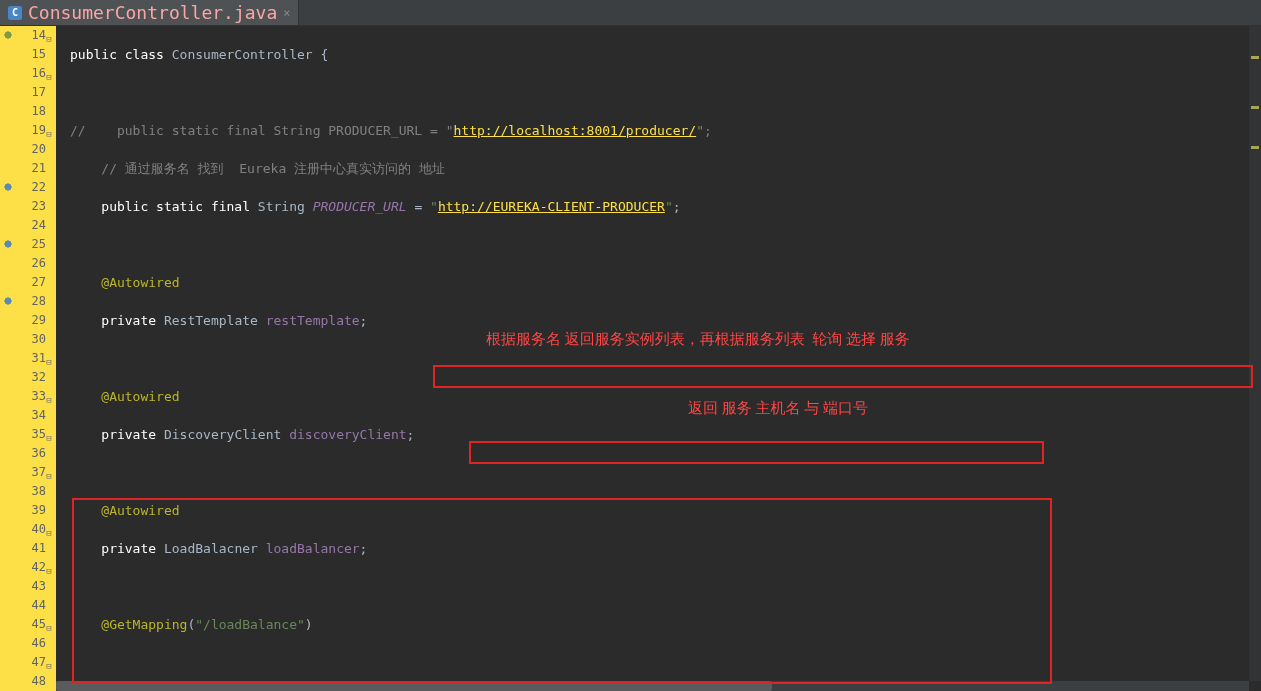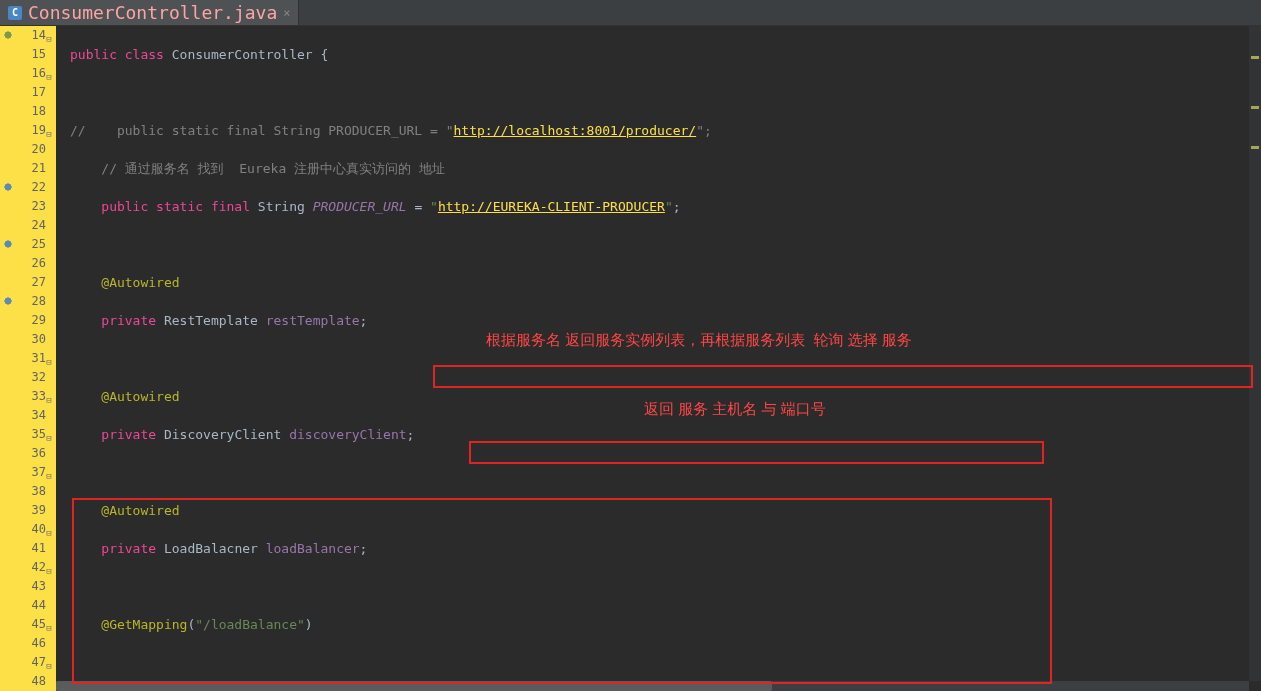--- a/index.html
+++ b/index.html
@@ -79,31 +79,31 @@
   .mark-over { background: radial-gradient(circle,#5b8bb5 40%,transparent 45%); }
   .code {
     flex: 1;
     padding-left: 14px;
     line-height: 19px;
     white-space: pre;
     position: relative;
     overflow: hidden;
   }
   .cline { height: 19px; }
-  .kw { color: #ec4899; text-align: right; }
+  .kw { color: #ffffff; text-align: right; }
   .str { color: #6a8759; }
   .com { color: #808080; }
   .ann { color: #bbb529; }
   .italic { font-style: italic; }
   .link { color: #fde047; text-decoration: underline; }
   .field { color: #9876aa; }
   .anno-red {
     position: absolute;
     color: #ff4545;
-    font-family: Liberation Sans, sans-serif;
+    font-family: Liberation Serif, serif;
     font-size: 15px;
     font-weight: 500;
     z-index: 5;
     pointer-events: none;
   }
   .box-red {
     position: absolute;
     border: 2px solid #e02424;
     z-index: 4;
     pointer-events: none;
@@ -219,21 +219,21 @@
 
 
 
 
 
 
 
     
     <div class="anno-red" style="left:430px;top:304px">根据服务名 返回服务实例列表，再根据服务列表  轮询 选择 服务</div>
     <div class="box-red" style="left:377px;top:339px;width:820px;height:23px"></div>
-    <div class="anno-red" style="left:588px;top:373px">返回 服务 主机名 与 端口号</div>
+    <div class="anno-red" style="left:632px;top:373px">返回 服务 主机名 与 端口号</div>
     <div class="box-red" style="left:413px;top:415px;width:575px;height:23px"></div>
     <div class="box-red" style="left:16px;top:472px;width:980px;height:186px"></div>
   </div>
 
   <div class="scrollbar-v">
     <div class="stripe" style="top:30px;background:#a9a657"></div>
     <div class="stripe" style="top:80px;background:#a9a657"></div>
     <div class="stripe" style="top:120px;background:#a9a657"></div>
   </div>
   <div class="scrollbar-h">

